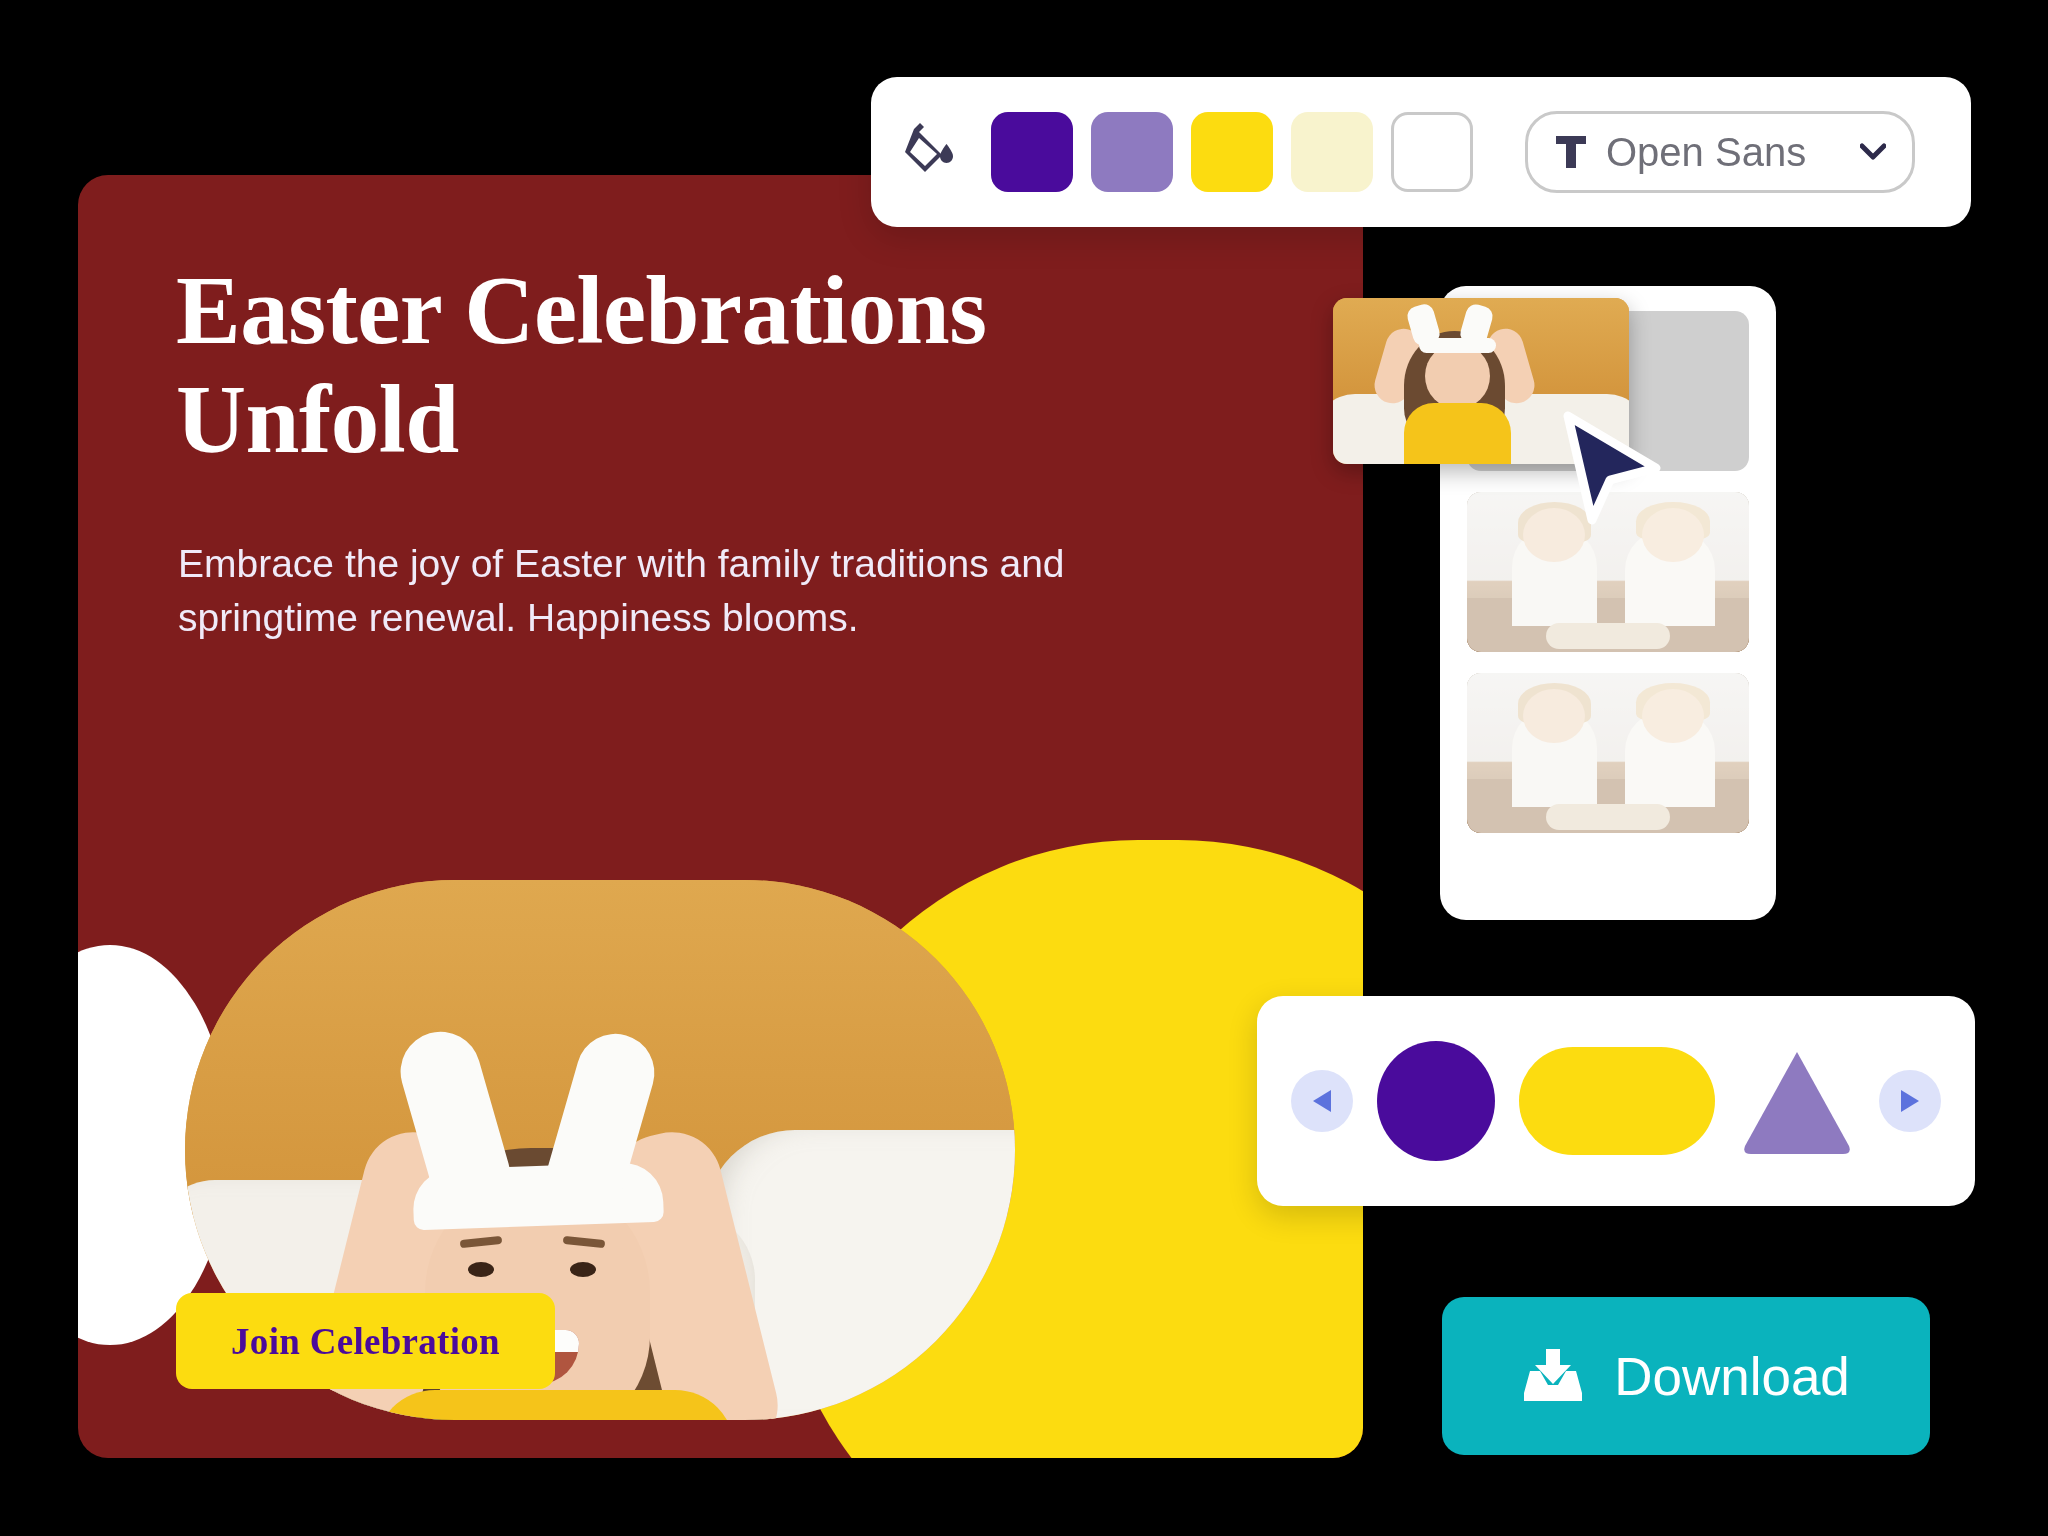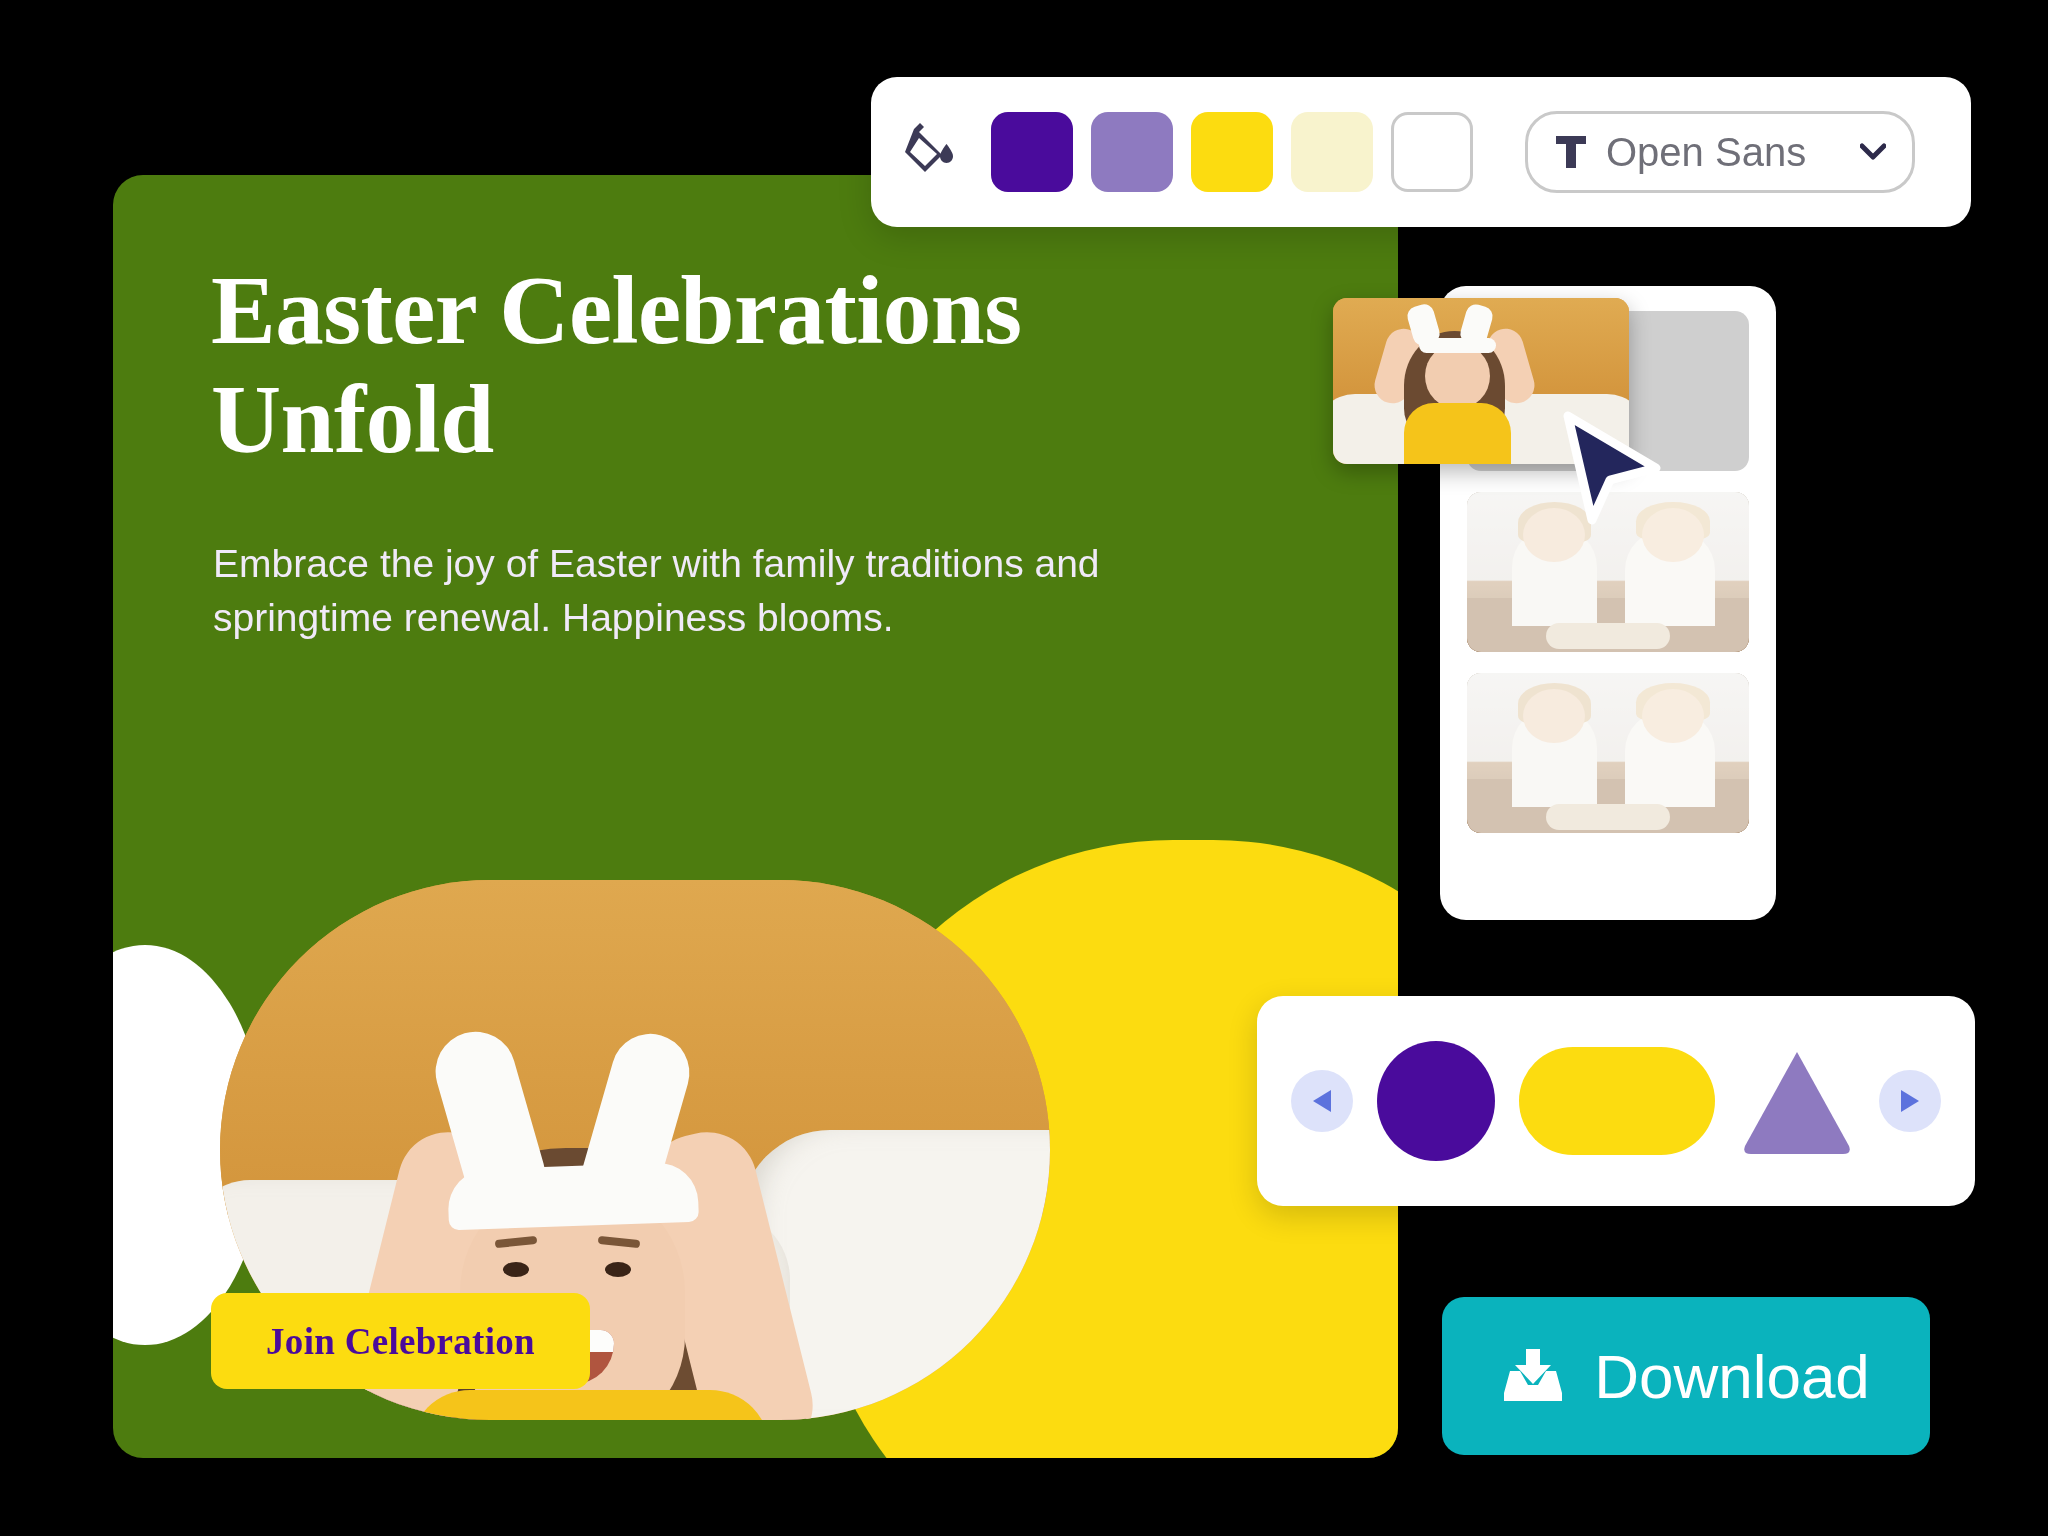--- a/index.html
+++ b/index.html
@@ -9,24 +9,23 @@
     font-family: "Liberation Sans", sans-serif;
     overflow: hidden;
   }
   .stage { position: relative; width: 2048px; height: 1536px; background: #000; }
 
   
   .design-card {
     position: absolute;
     left: 78px; top: 175px;
     width: 1285px; height: 1283px;
-    background: #4d7c0f;
+    background: #7f1d1d;
     border-radius: 30px;
     overflow: hidden;
-    margin-left: 35px;
   }
   .white-circle-deco {
     position: absolute;
     left: -88px; top: 770px;
     width: 240px; height: 400px;
     background: #ffffff;
     border-radius: 50%;
   }
   .yellow-blob {
     position: absolute;
@@ -277,21 +276,21 @@
   .download-btn {
     position: absolute;
     left: 1442px; top: 1297px;
     width: 488px; height: 158px;
     background: #0ab3bd;
     border: none; border-radius: 22px;
     display: flex; align-items: center; justify-content: center;
     gap: 30px; cursor: pointer;
   }
   .dl-icon { width: 62px; height: 58px; }
-  .dl-label { color: #ffffff; font-size: 62px; font-family: "Liberation Sans", sans-serif; }
+  .dl-label { color: #ffffff; font-size: 53px; font-family: "Liberation Sans", sans-serif; }
 </style>
 </head>
 <body>
 
 <div class="stage">
 
   <div class="design-card">
     <div class="white-circle-deco"></div>
     <div class="yellow-blob"></div>
 

